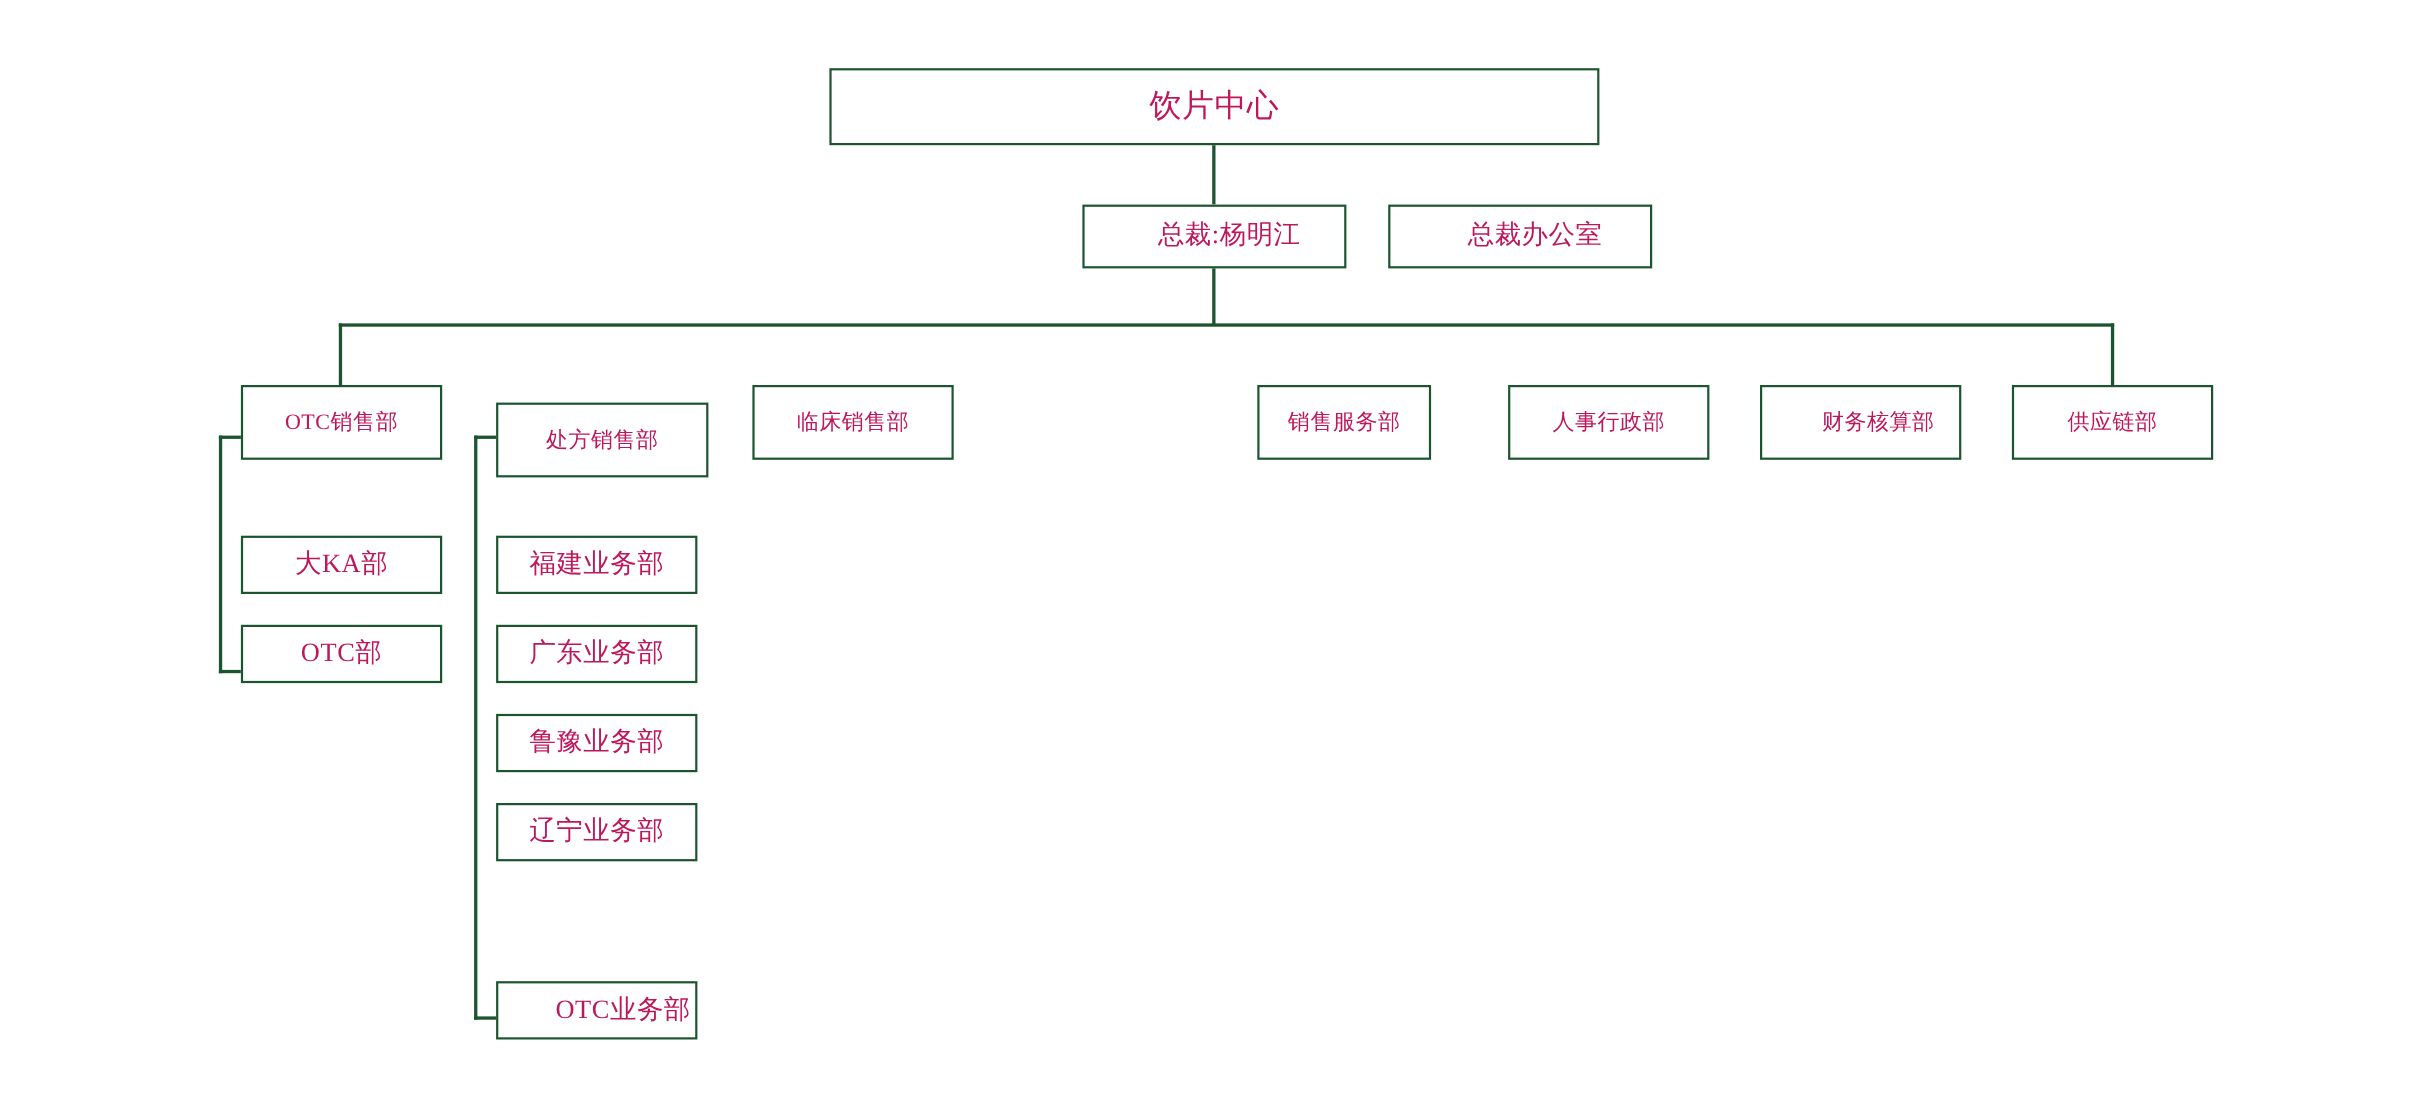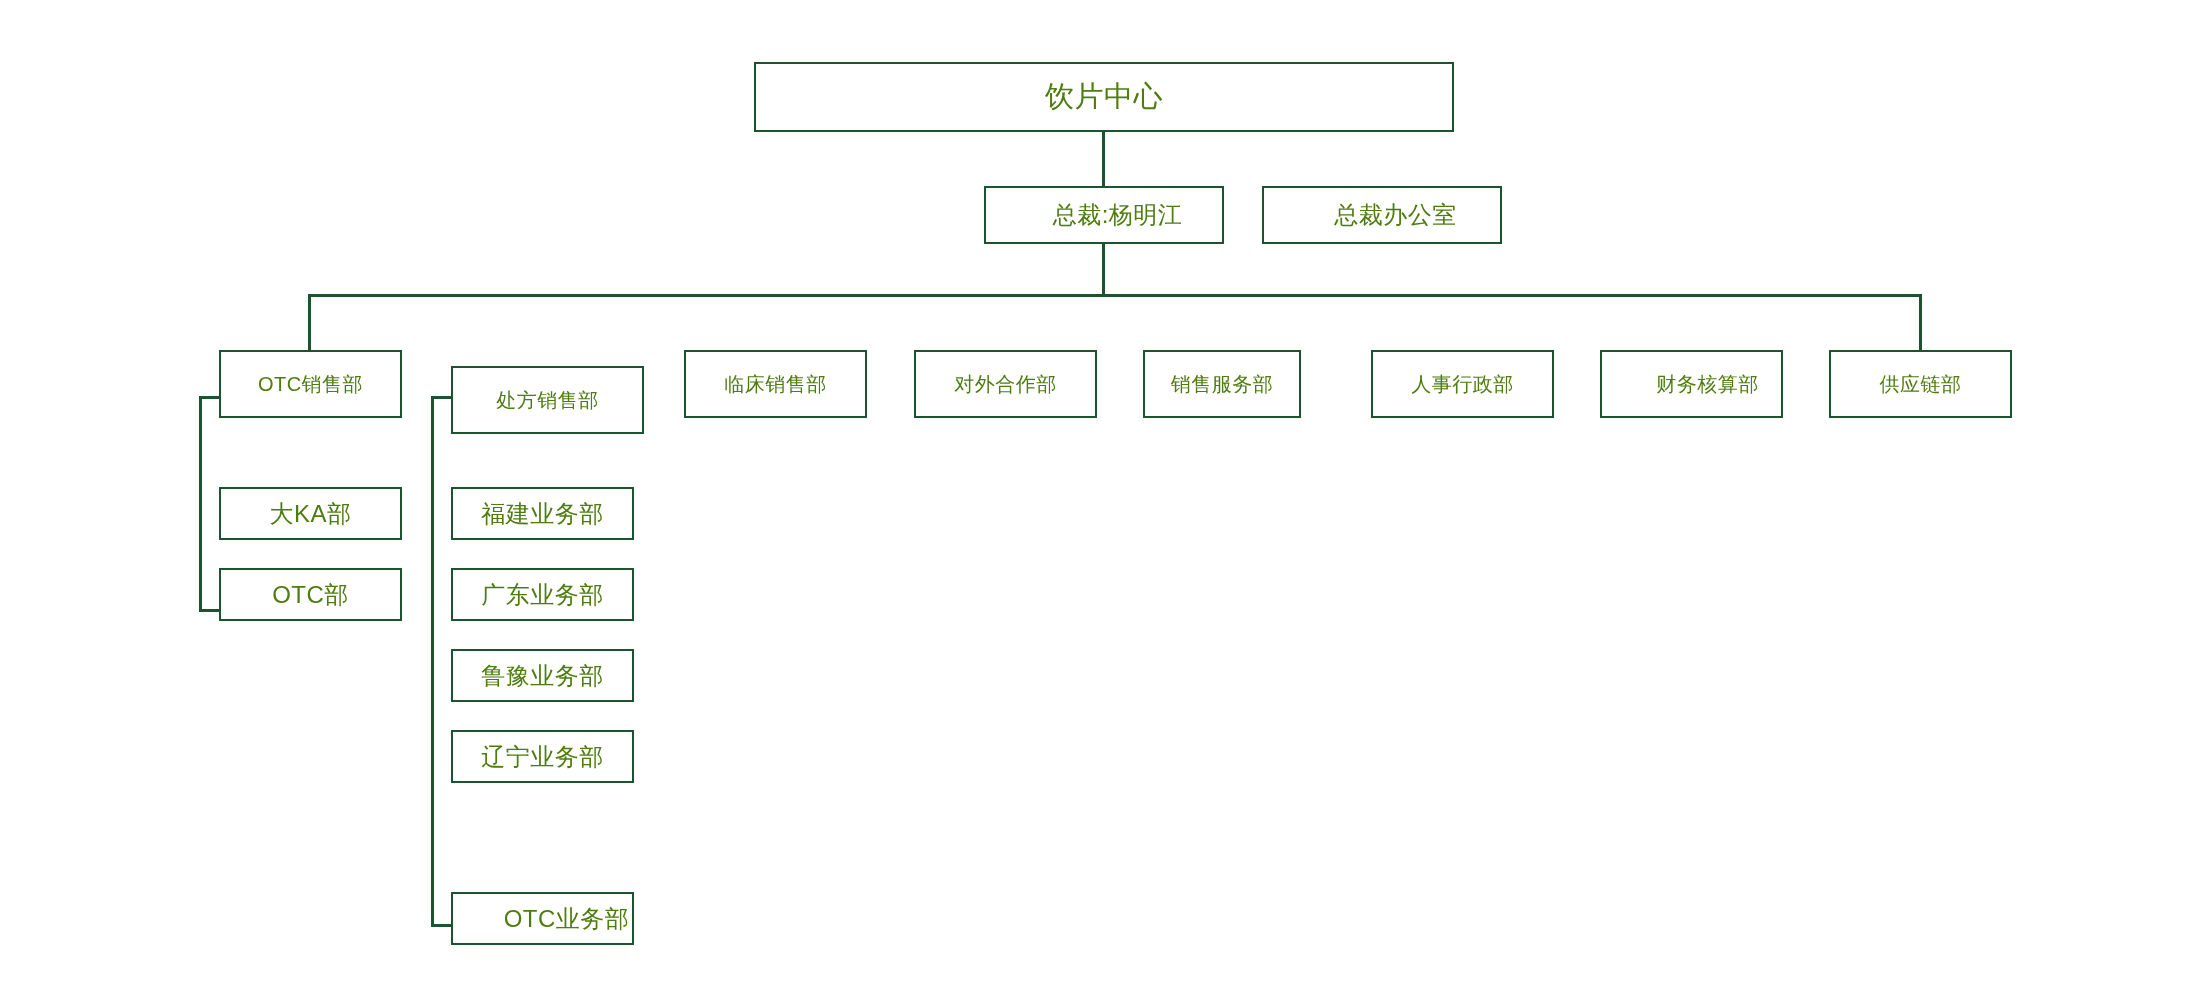--- a/index.html
+++ b/index.html
@@ -15,28 +15,29 @@
     width: 2200px;
     height: 994px;
     background: #ffffff;
     overflow: hidden;
   }
   .node {
     position: absolute;
     box-sizing: border-box;
     border: 2px solid #1c5430;
     background: #ffffff;
-    color: #4d7c0f;
+    color: #be185d;
     display: flex;
     align-items: center;
     justify-content: center;
     text-align: center;
     line-height: 1.15;
     white-space: nowrap;
     letter-spacing: 0.5px;
+    font-family: Liberation Serif, serif;
   }
   .node.root      { font-size: 29px; }
   .node.exec      { font-size: 24px; padding-left: 27px; }
   .node.dept      { font-size: 20px; }
   .node.sub       { font-size: 24px; }
 
   .edge {
     position: absolute;
     background: #1c5430;
   }
@@ -62,21 +63,20 @@
 
   <div class="edge v" style="left:308px; top:294px; height:56px;"></div>
   <div class="edge v" style="left:1919px; top:294px; height:56px;"></div>
 
   <div class="node dept" style="left:219px; top:350px; width:183px; height:68px;">OTC销售部</div>
 
   <div class="node dept" style="left:451px; top:366px; width:193px; height:68px;">处方销售部</div>
 
   <div class="node dept" style="left:684px; top:350px; width:183px; height:68px;">临床销售部</div>
 
-  <div class="node dept" style="left:914px; top:350px; width:183px; height:68px;">对外合作部</div>
 
   <div class="node dept" style="left:1143px; top:350px; width:158px; height:68px;">销售服务部</div>
 
   <div class="node dept" style="left:1371px; top:350px; width:183px; height:68px;">人事行政部</div>
 
   <div class="node dept" style="left:1600px; top:350px; width:183px; height:68px;padding-left:32px;">财务核算部</div>
 
   <div class="node dept" style="left:1829px; top:350px; width:183px; height:68px;">供应链部</div>
 
   <div class="edge h" style="left:199px; top:396px; width:20px;"></div>

